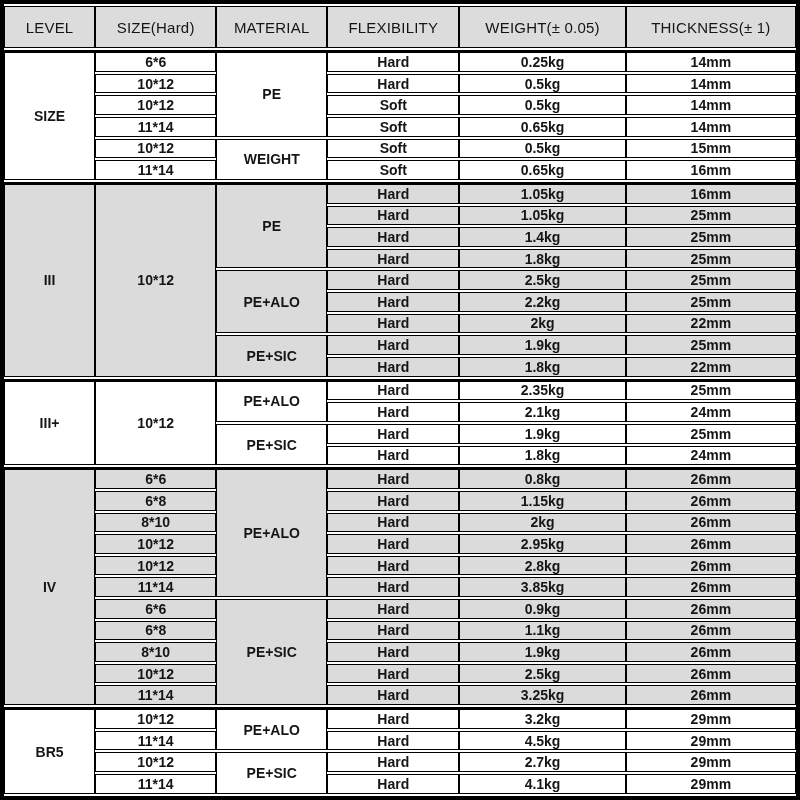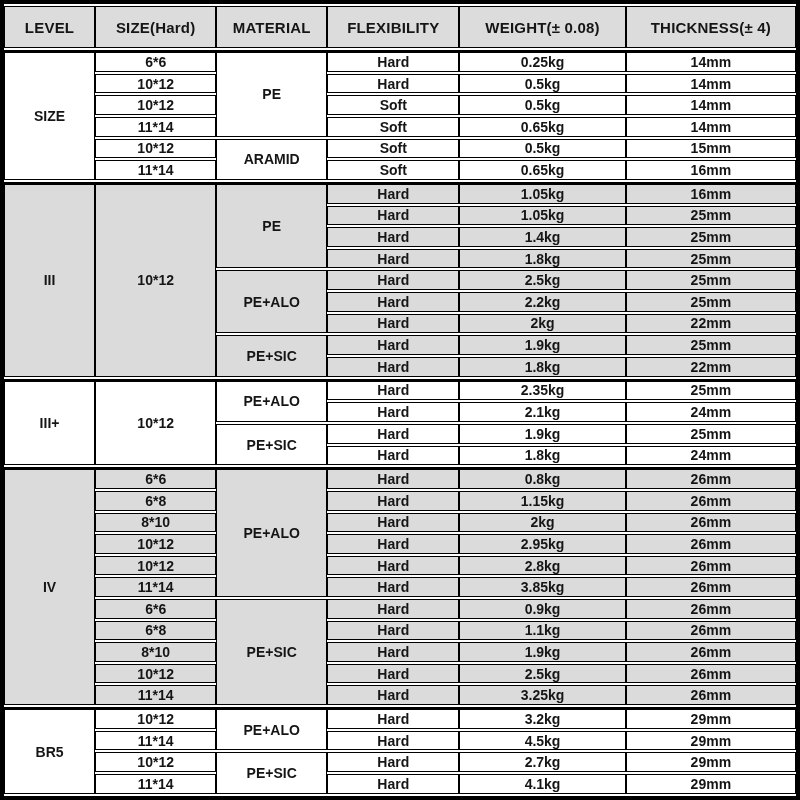--- a/index.html
+++ b/index.html
@@ -25,21 +25,21 @@
     text-align: center;
     vertical-align: middle;
     padding: 0 2px;
     color: #151515;
     overflow: hidden;
     white-space: nowrap;
   }
   th {
     background: var(--header-bg, #dcdcdc);
     font-size: 15px;
-    font-weight: bold;
+    font-weight: normal;
     height: 40px;
     letter-spacing: 0.2px;
   }
   td {
     font-size: 14px;
     font-weight: bold;
   }
   td.g { background: var(--shaded-bg, #dbdbdb); }
   td.w { background: #ffffff; }
   tr.sec-start td { border-top-width: 3px; }
@@ -55,22 +55,22 @@
     <col style="width:16.7%">
     <col style="width:21.0%">
     <col style="width:21.5%">
   </colgroup>
   <thead>
       <tr>
         <th>LEVEL</th>
         <th>SIZE(Hard)</th>
         <th>MATERIAL</th>
         <th>FLEXIBILITY</th>
-        <th>WEIGHT(± 0.08)</th>
-        <th>THICKNESS(± 4)</th>
+        <th>WEIGHT(± 0.05)</th>
+        <th>THICKNESS(± 1)</th>
       </tr>
     </thead>
   <tbody>
       <tr class="sec-start">
         <td class="w" rowspan="6">SIZE</td>
         <td class="w">6*6</td>
         <td class="w" rowspan="4">PE</td>
         <td class="w">Hard</td>
         <td class="w">0.25kg</td>
         <td class="w">14mm</td>
@@ -88,21 +88,21 @@
         <td class="w">14mm</td>
       </tr>
       <tr>
         <td class="w">11*14</td>
         <td class="w">Soft</td>
         <td class="w">0.65kg</td>
         <td class="w">14mm</td>
       </tr>
       <tr>
         <td class="w">10*12</td>
-        <td class="w" rowspan="2">ARAMID</td>
+        <td class="w" rowspan="2">WEIGHT</td>
         <td class="w">Soft</td>
         <td class="w">0.5kg</td>
         <td class="w">15mm</td>
       </tr>
       <tr>
         <td class="w">11*14</td>
         <td class="w">Soft</td>
         <td class="w">0.65kg</td>
         <td class="w">16mm</td>
       </tr>

